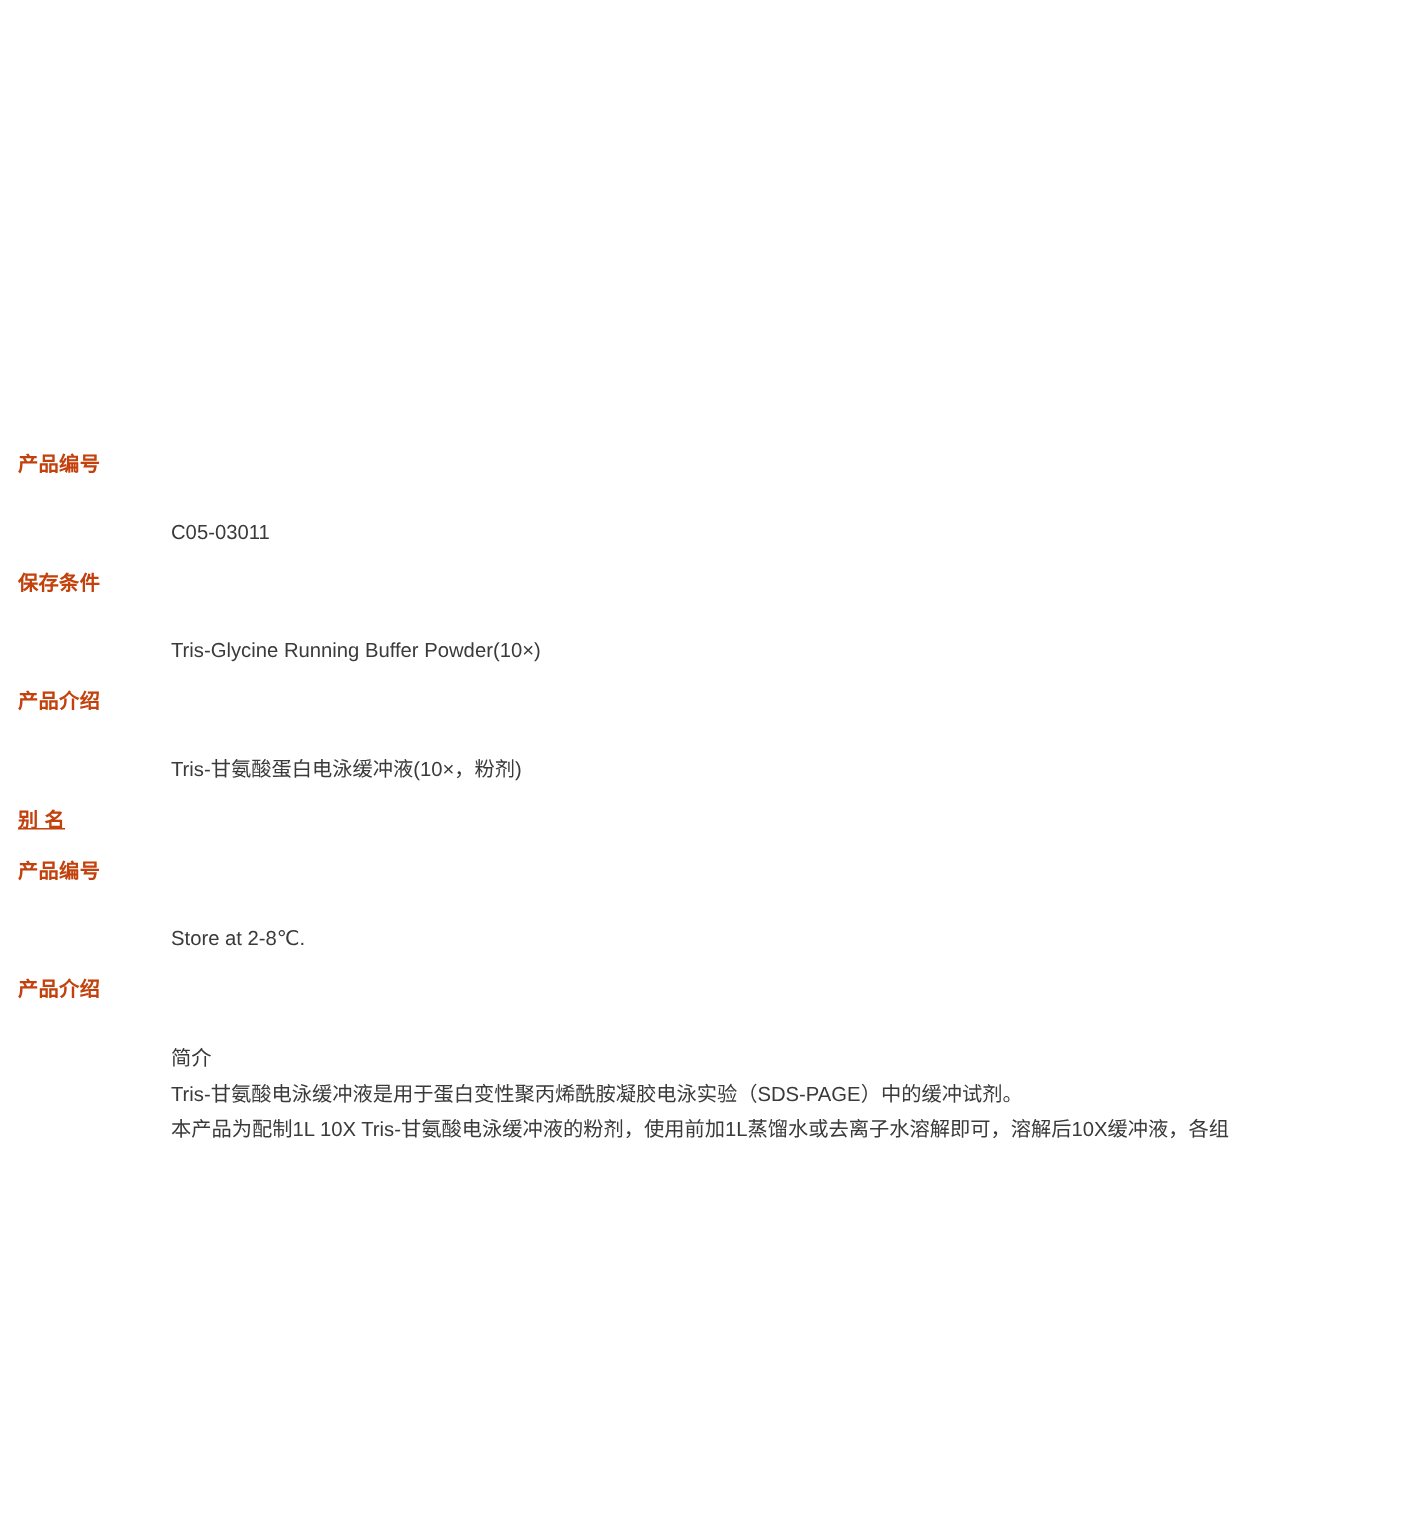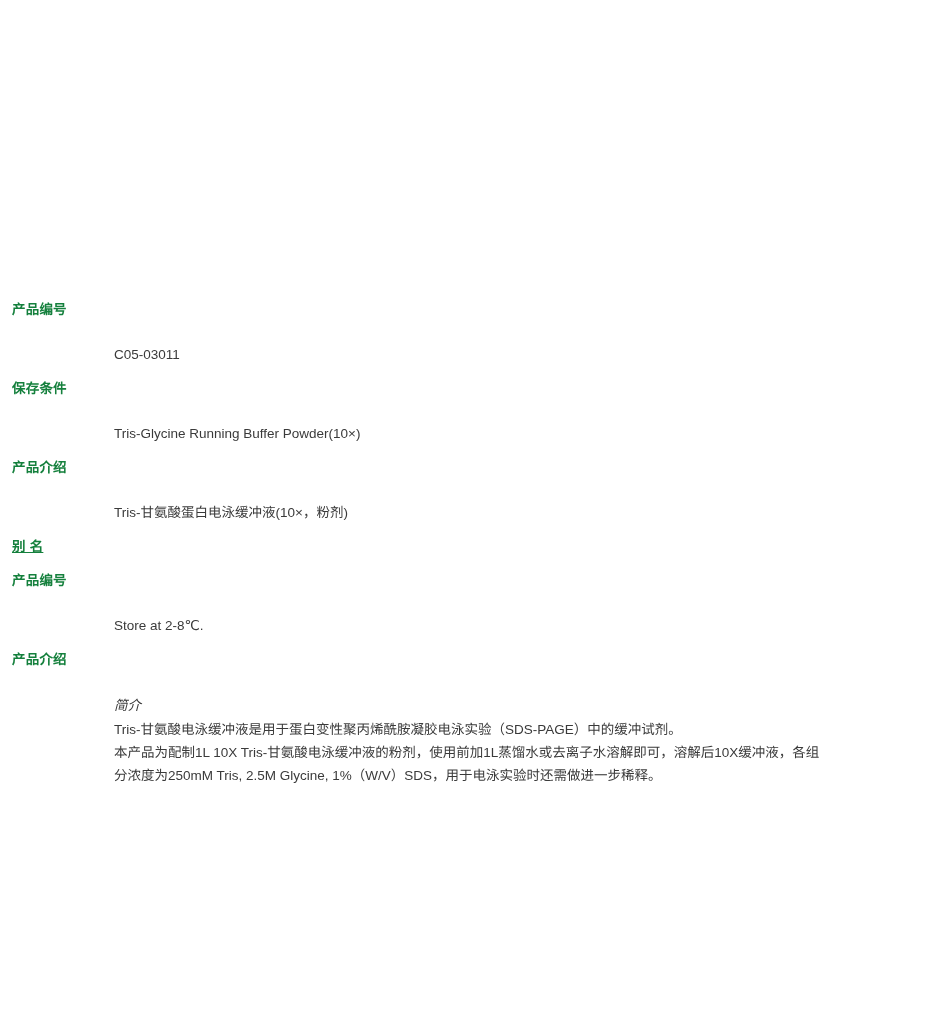--- a/index.html
+++ b/index.html
@@ -30,21 +30,21 @@
   .spec-row {
     display: flex;
     align-items: flex-start;
     margin-bottom: 14px;
   }
   .spec-label {
     width: 102px;
     flex: 0 0 102px;
     font-size: 13.5px;
     font-weight: bold;
-    color: #15803d;
+    color: #c2410c;
     line-height: 20px;
     letter-spacing: 0.2px;
     white-space: nowrap;
   }
   .spec-label.spaced {
     letter-spacing: 0.2px;
     text-decoration: underline;
   }
   .spec-value {
     flex: 1 1 auto;
@@ -59,21 +59,20 @@
   }
   .alias-value {
     line-height: 21px;
     max-width: 800px;
   }
   .intro-block .line {
     margin-bottom: 2px;
   }
   .intro-block .line:first-child {
     margin-bottom: 3px;
-    font-style: italic;
   }
   .intro-block {
     line-height: 21px;
   }
 </style>
 </head>
 <body>
 
 <div class="page">
 
@@ -102,18 +101,17 @@
       <div class="spec-label">产品编号</div>
       <div class="spec-value">Store at 2-8℃.</div>
     </div>
 
     <div class="spec-row">
       <div class="spec-label">产品介绍</div>
       <div class="spec-value intro-block">
         <span class="line">简介</span>
         <span class="line">Tris-甘氨酸电泳缓冲液是用于蛋白变性聚丙烯酰胺凝胶电泳实验（SDS-PAGE）中的缓冲试剂。</span>
         <span class="line">本产品为配制1L 10X Tris-甘氨酸电泳缓冲液的粉剂，使用前加1L蒸馏水或去离子水溶解即可，溶解后10X缓冲液，各组</span>
-        <span class="line">分浓度为250mM Tris, 2.5M Glycine, 1%（W/V）SDS，用于电泳实验时还需做进一步稀释。</span>
       </div>
     </div>
 
   </div>
 </div>
 
 </body></html>

